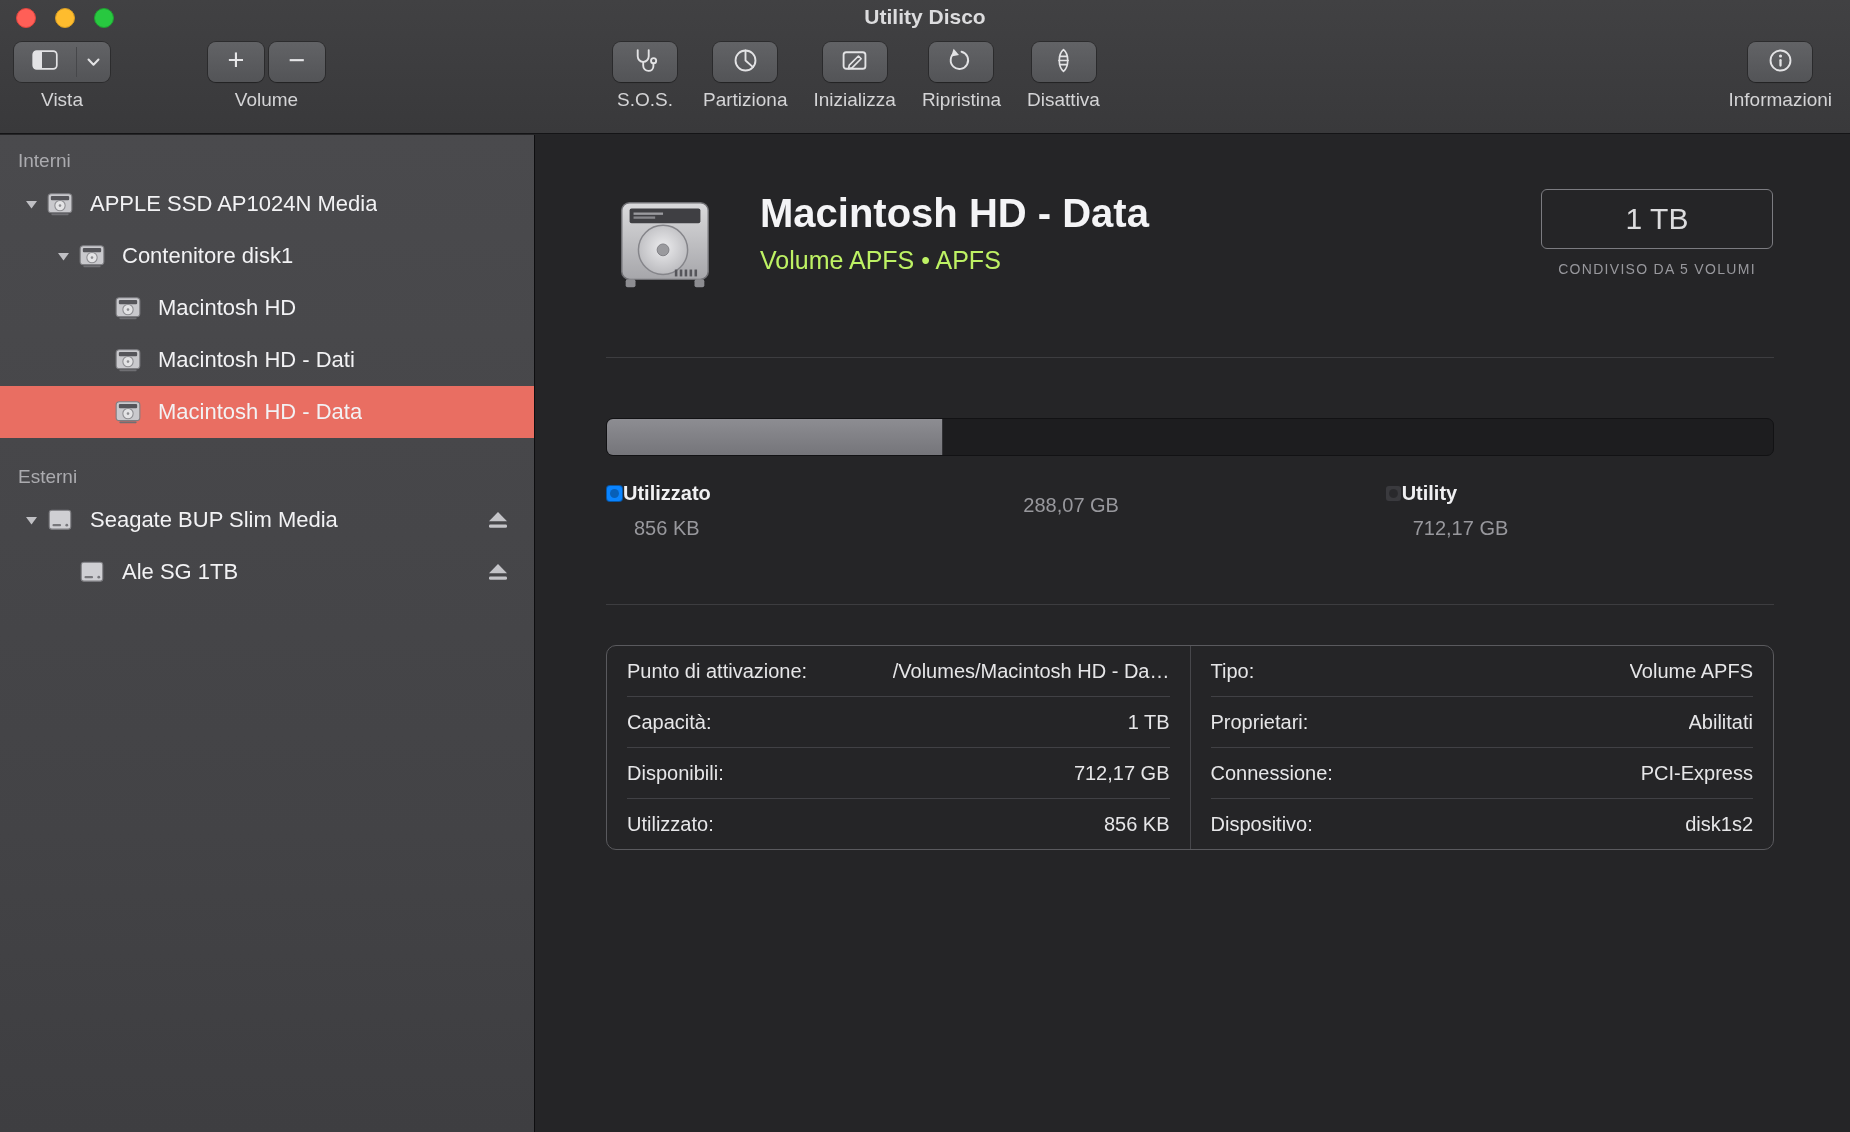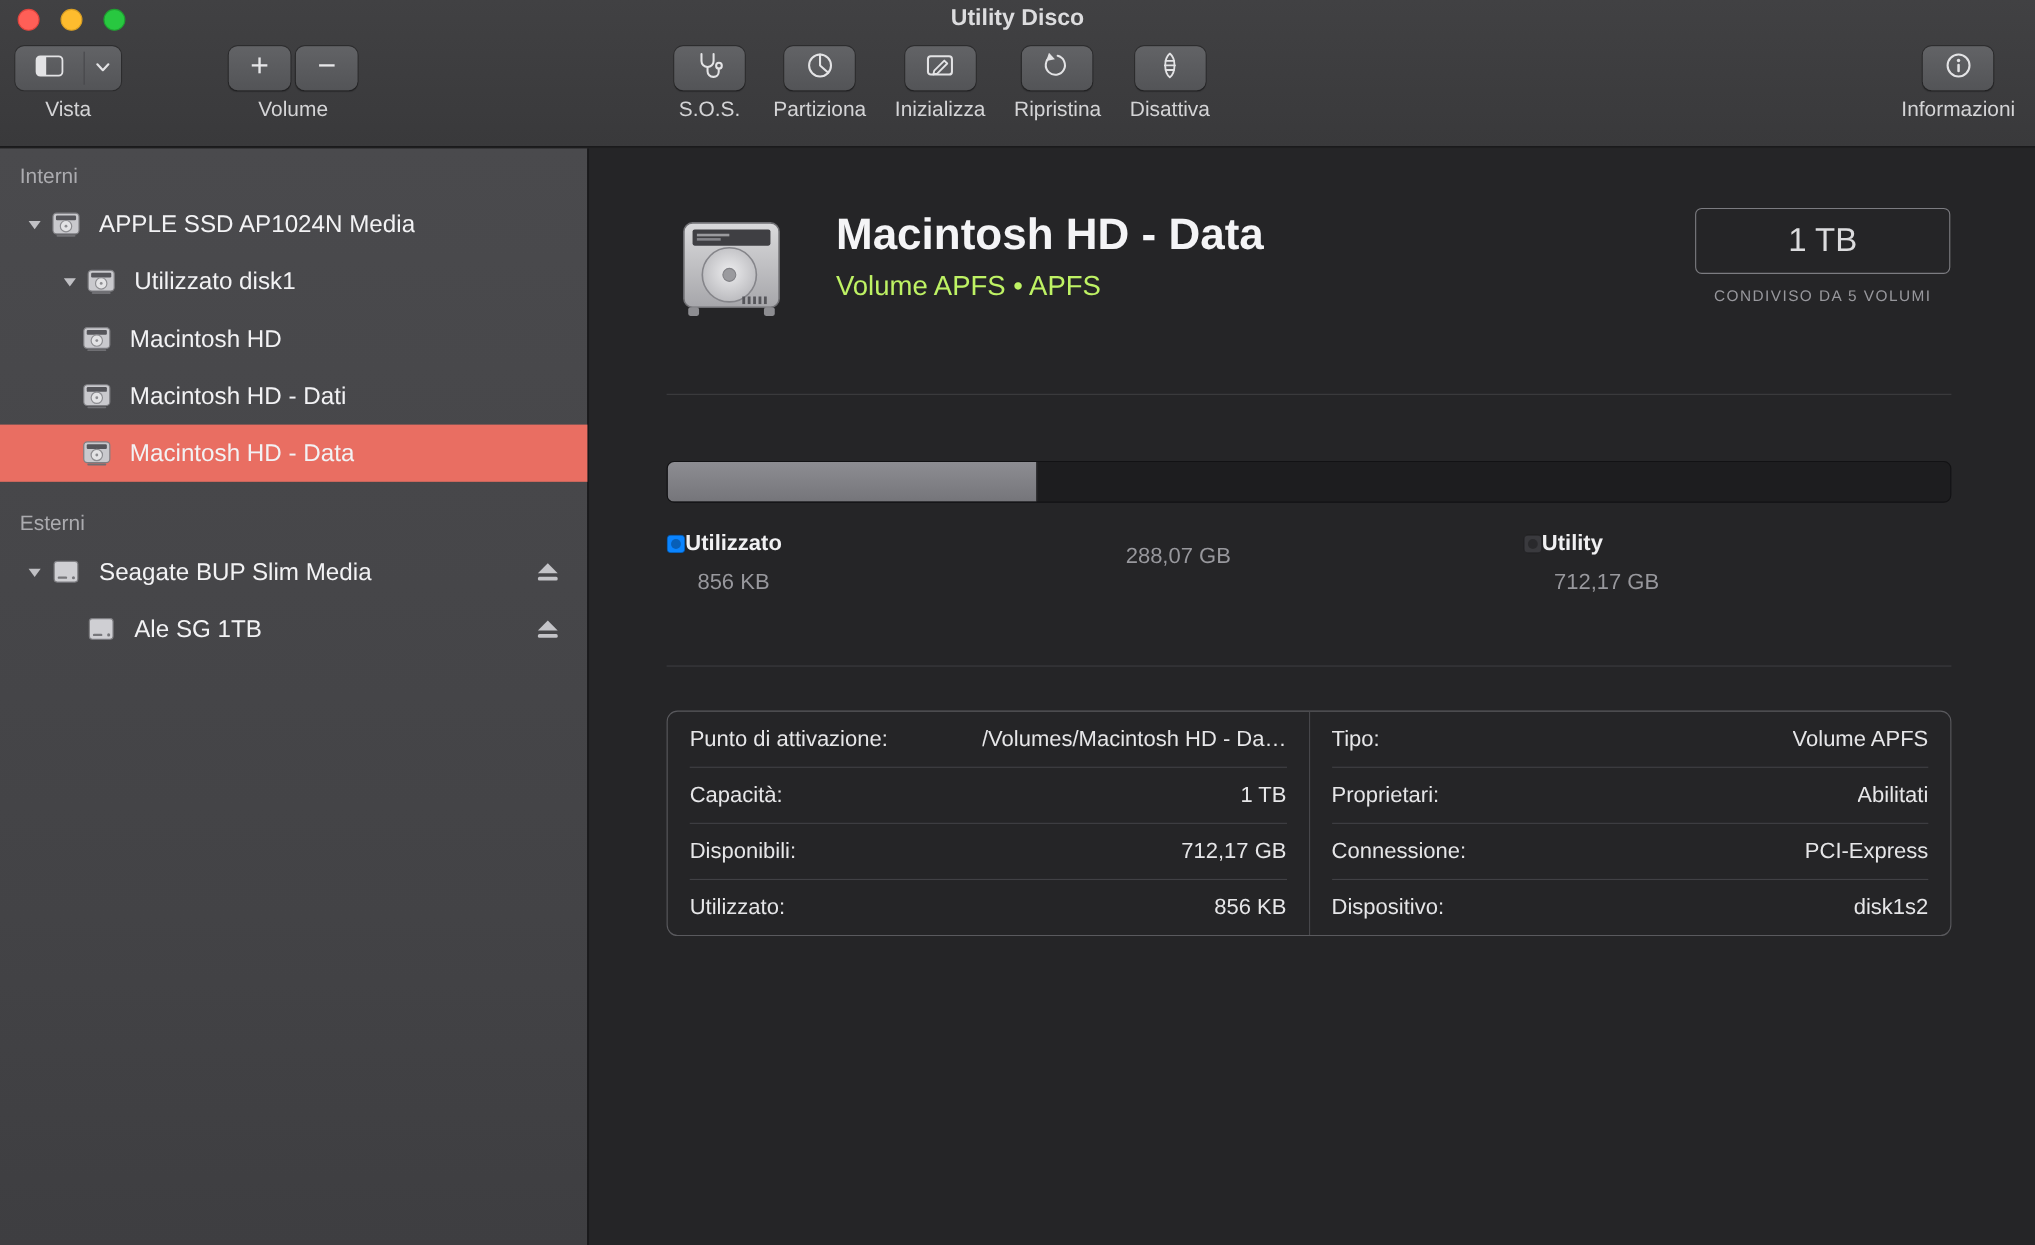--- a/index.html
+++ b/index.html
@@ -40,21 +40,21 @@
   .icon-fill { fill:#e3e3e5; }
 
   
   .sidebar { position:absolute; top:135px; left:0; width:535px; bottom:0;
     background:linear-gradient(180deg,#4a4a4d 0%,#434346 70%,#3e3e41 100%);
     border-right:1px solid #0e0e10; z-index:4; }
   .section-title { margin:15px 0 6px 18px; font-size:19px; color:#ababaf; }
   .section-title.second { margin-top:28px; }
   .srow { height:52px; display:flex; align-items:center; font-size:22px; font-weight:500; color:#f2f2f4; }
   .srow.selected { background:#e96e62; }
-  .ind0 { padding-left:16px; } .ind1 { padding-left:48px; } .ind2 { padding-left:44px; }
+  .ind0 { padding-left:16px; } .ind1 { padding-left:48px; } .ind2 { padding-left:84px; }
   .disc { width:30px; display:flex; justify-content:center; align-items:center; flex:0 0 30px; }
   .dicon { width:30px; flex:0 0 30px; margin-right:14px; display:flex; align-items:center; }
   .srow .lbl { white-space:nowrap; overflow:hidden; text-overflow:ellipsis; }
   .eject { margin-left:auto; margin-right:26px; display:flex; align-items:center; }
 
   
   .main { position:absolute; top:135px; left:536px; right:0; bottom:0; background:#252527; }
   .content { margin-left:70px; margin-right:76px; }
   .head-row { display:flex; align-items:flex-start; padding-top:48px; }
   .head-text { margin-left:36px; flex:1; min-width:0; }
@@ -238,21 +238,21 @@
     </span>
     <span class="dicon">
       <svg width="28" height="28" viewBox="0 0 26 26">
         <rect x="2" y="3.5" width="22" height="17.5" rx="3" fill="#c9c9cd" stroke="#7e7e82"></rect>
         <rect x="4.5" y="5.5" width="17" height="4" rx="1" fill="#55555a"></rect>
         <circle cx="13" cy="14.5" r="4.8" fill="#e3e3e5" stroke="#8d8d91"></circle>
         <circle cx="13" cy="14.5" r="1.2" fill="#8d8d91"></circle>
         <rect x="5" y="21.8" width="16" height="1.6" rx="0.8" fill="#6f6f73"></rect>
       </svg>
     </span>
-    <span class="lbl">Utilizzato disk1</span>
+    <span class="lbl">Contenitore disk1</span>
   </div>
 
   <div class="srow ind2">
     <span class="disc"></span>
     <span class="dicon">
       <svg width="28" height="28" viewBox="0 0 26 26">
         <rect x="2" y="3.5" width="22" height="17.5" rx="3" fill="#c9c9cd" stroke="#7e7e82"></rect>
         <rect x="4.5" y="5.5" width="17" height="4" rx="1" fill="#55555a"></rect>
         <circle cx="13" cy="14.5" r="4.8" fill="#e3e3e5" stroke="#8d8d91"></circle>
         <circle cx="13" cy="14.5" r="1.2" fill="#8d8d91"></circle>

